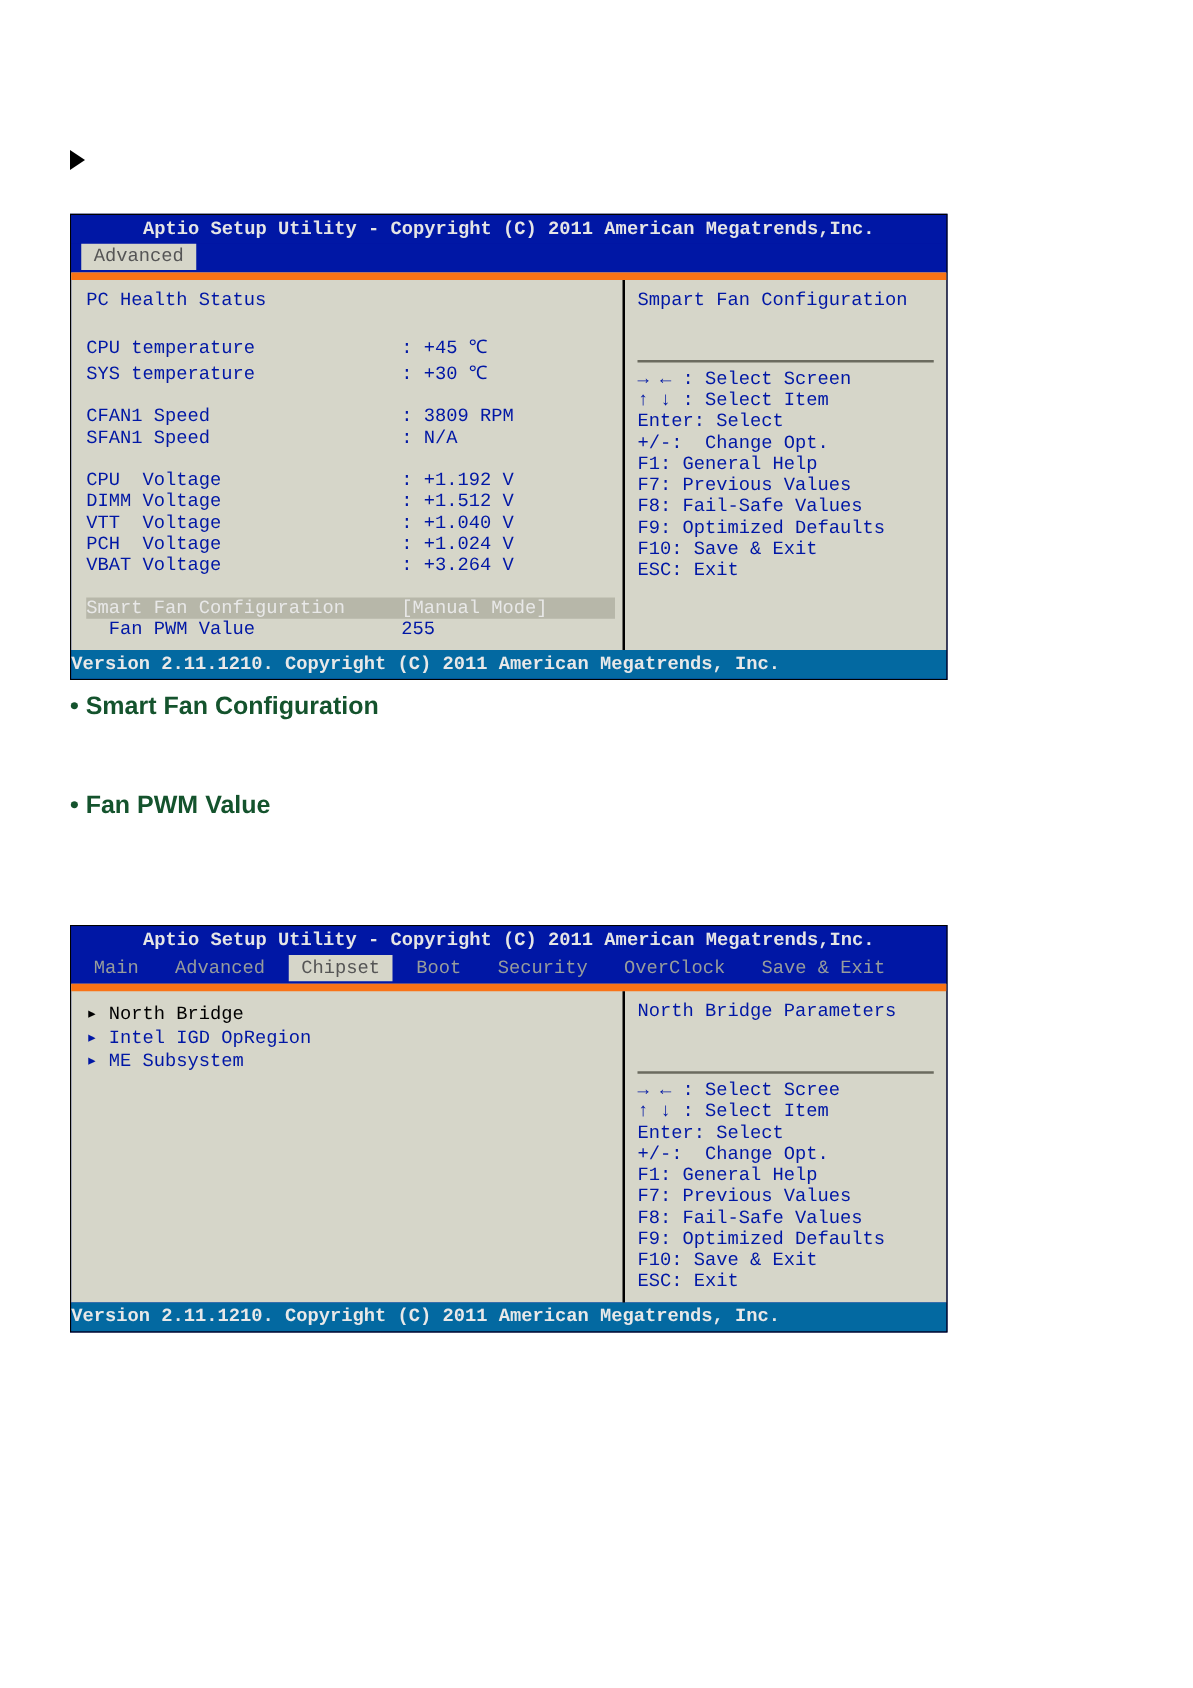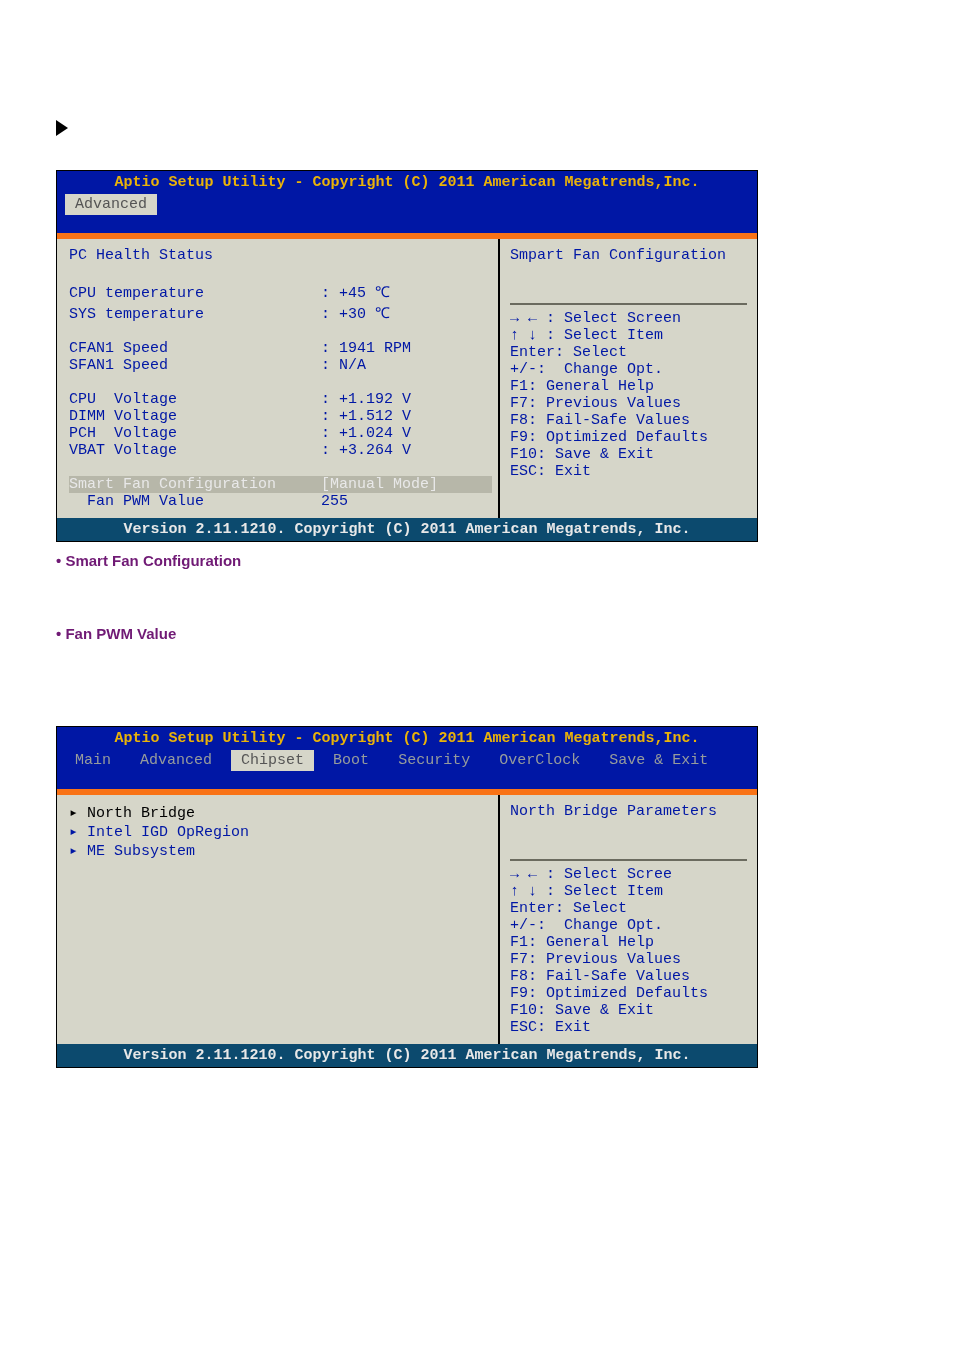--- a/index.html
+++ b/index.html
@@ -1,30 +1,30 @@
 <!DOCTYPE html>
 <html><head>
 <meta charset="utf-8">
 <style>
 html,body{margin:0;padding:0;background:#fff;width:954px;font-family:Arial,Helvetica,sans-serif}
 .page{padding:68px 56px 0 56px}
 .bios{width:700px;background:#0017a5;border:1px solid #000;margin:10px 0 6px 0;font-family:"Courier New",monospace;font-size:15px}
-.bios-header{background:#0017a5;color:#eab308;text-align:center;padding:3px 14px;font-weight:bold}
-.menubar{background:#0017a5;padding:0 0 18px 8px}
+.bios-header{background:#0017a5;color:#e5e5e5;text-align:center;padding:3px 14px;font-weight:bold}
+.menubar{background:#0017a5;padding:0 0 2px 8px}
 .tab{color:#969c9c;display:inline-block;padding:2px 10px}
 .tab.active{background:#d6d6c9;color:#555}
 .bios-body{background:#d6d6c9;color:#0017a5;border-top:6px solid #f97316;display:flex}
 .bios-left{flex:1;padding:8px 6px 8px 12px}
 .bios-right{width:237px;border-left:2px solid #000;padding:8px 10px 8px 10px}
 .row{white-space:pre}
 .hilite{background:#b7b7a9;color:#e8e8e8}
 .sel{color:#000000}
-.bios-footer{background:#0c4a6e;color:#e8e8e8;text-align:center;padding:3px 0;font-weight:bold}
+.bios-footer{background:#0369a1;color:#e8e8e8;padding:3px 0;font-weight:bold}
 hr.rsep{border:none;border-top:2px solid #6b6b5f;margin:5px 0}
-.heading{font-family:Arial,sans-serif;font-weight:bold;color:#701a75;font-size:15px;margin:10px 0 18px 0}
+.heading{font-family:Arial,sans-serif;font-weight:bold;color:#14532d;font-size:20px;margin:10px 0 18px 0}
 .blank{height:28px}
 </style>
 </head>
 <body>
 <div class="page">
 
 <div class="blank"></div>
 
 <span style="display:inline-block;width:0;height:0;border-left:12px solid #000;border-top:8px solid transparent;border-bottom:8px solid transparent;margin:24px 0 20px 0"></span>
 
@@ -34,25 +34,26 @@
  <div class="menubar">
   <span class="tab active">Advanced</span>
  </div>
  <div class="bios-body">
   <div class="bios-left">
     <div class="row"><span>PC Health Status</span></div>
     <div class="row">&nbsp;</div>
     <div class="row"><span>CPU temperature             : +45 ℃</span></div>
     <div class="row"><span>SYS temperature             : +30 ℃</span></div>
     <div class="row">&nbsp;</div>
-    <div class="row"><span>CFAN1 Speed                 : 1941 RPM</span></div>
+    <div class="row"><span>CFAN1 Speed                 : 3809 RPM</span></div>
     <div class="row"><span>SFAN1 Speed                 : N/A</span></div>
     <div class="row">&nbsp;</div>
     <div class="row"><span>CPU  Voltage                : +1.192 V</span></div>
     <div class="row"><span>DIMM Voltage                : +1.512 V</span></div>
+    <div class="row"><span>VTT  Voltage                : +1.040 V</span></div>
     <div class="row"><span>PCH  Voltage                : +1.024 V</span></div>
     <div class="row"><span>VBAT Voltage                : +3.264 V</span></div>
     <div class="row">&nbsp;</div>
     <div class="row hilite"><span>Smart Fan Configuration     [Manual Mode]</span></div>
     <div class="row"><span>  Fan PWM Value             255</span></div>
   </div>
   <div class="bios-right">
     <div class="row">Smpart Fan Configuration</div>
     <div class="row">&nbsp;</div>
     <div class="row">&nbsp;</div>

